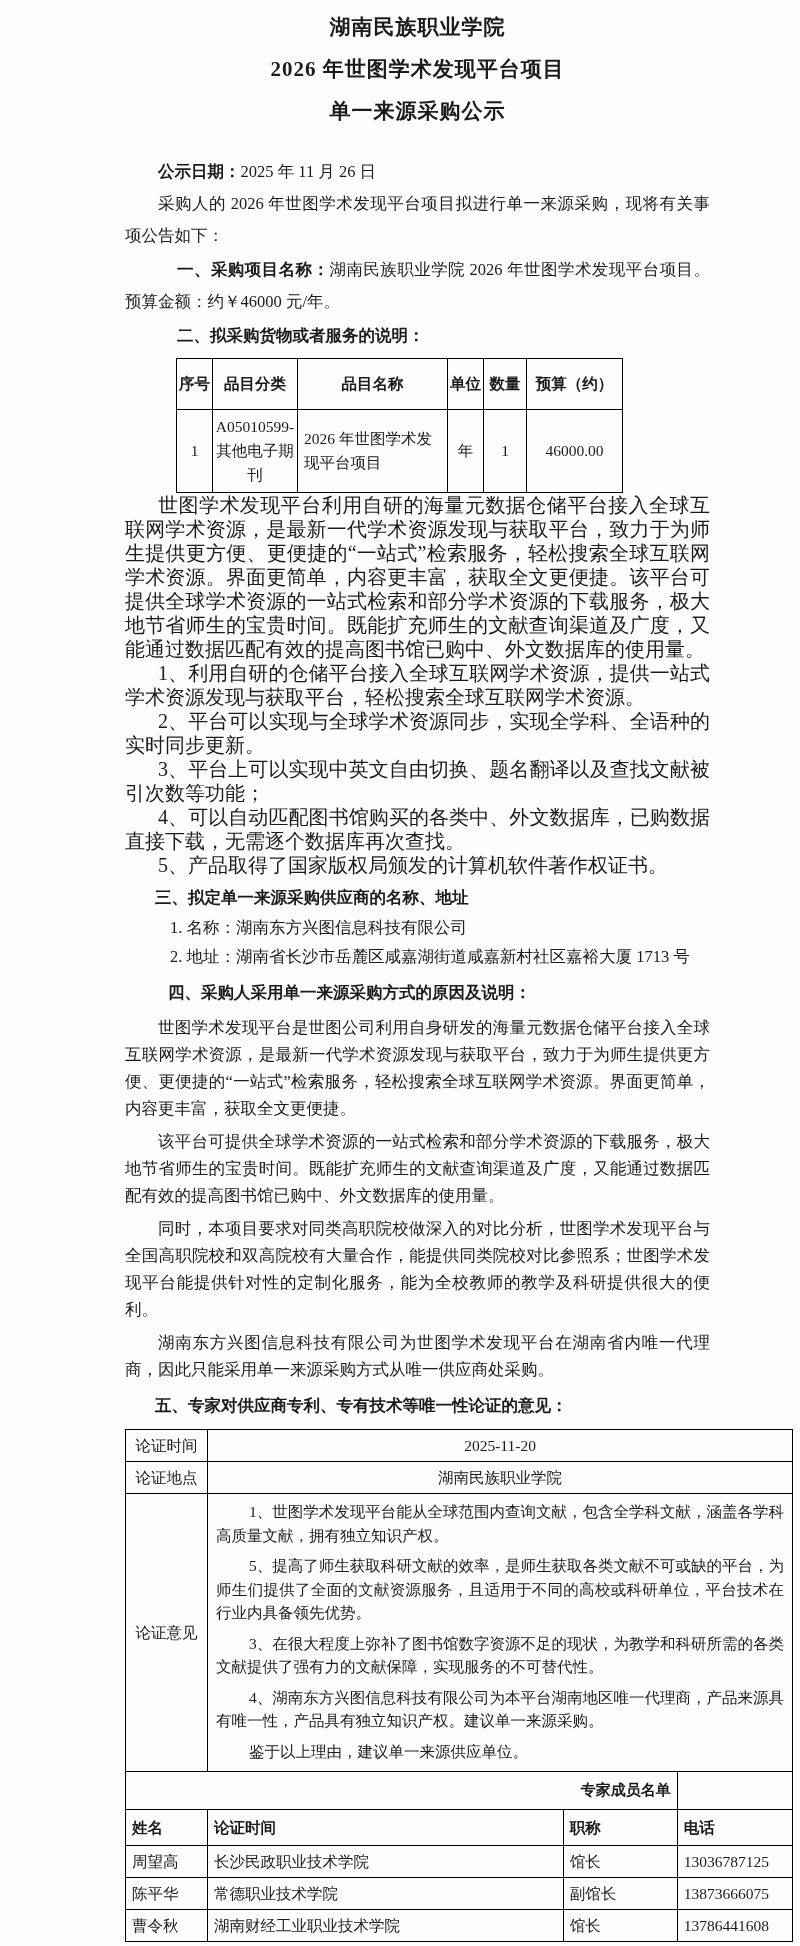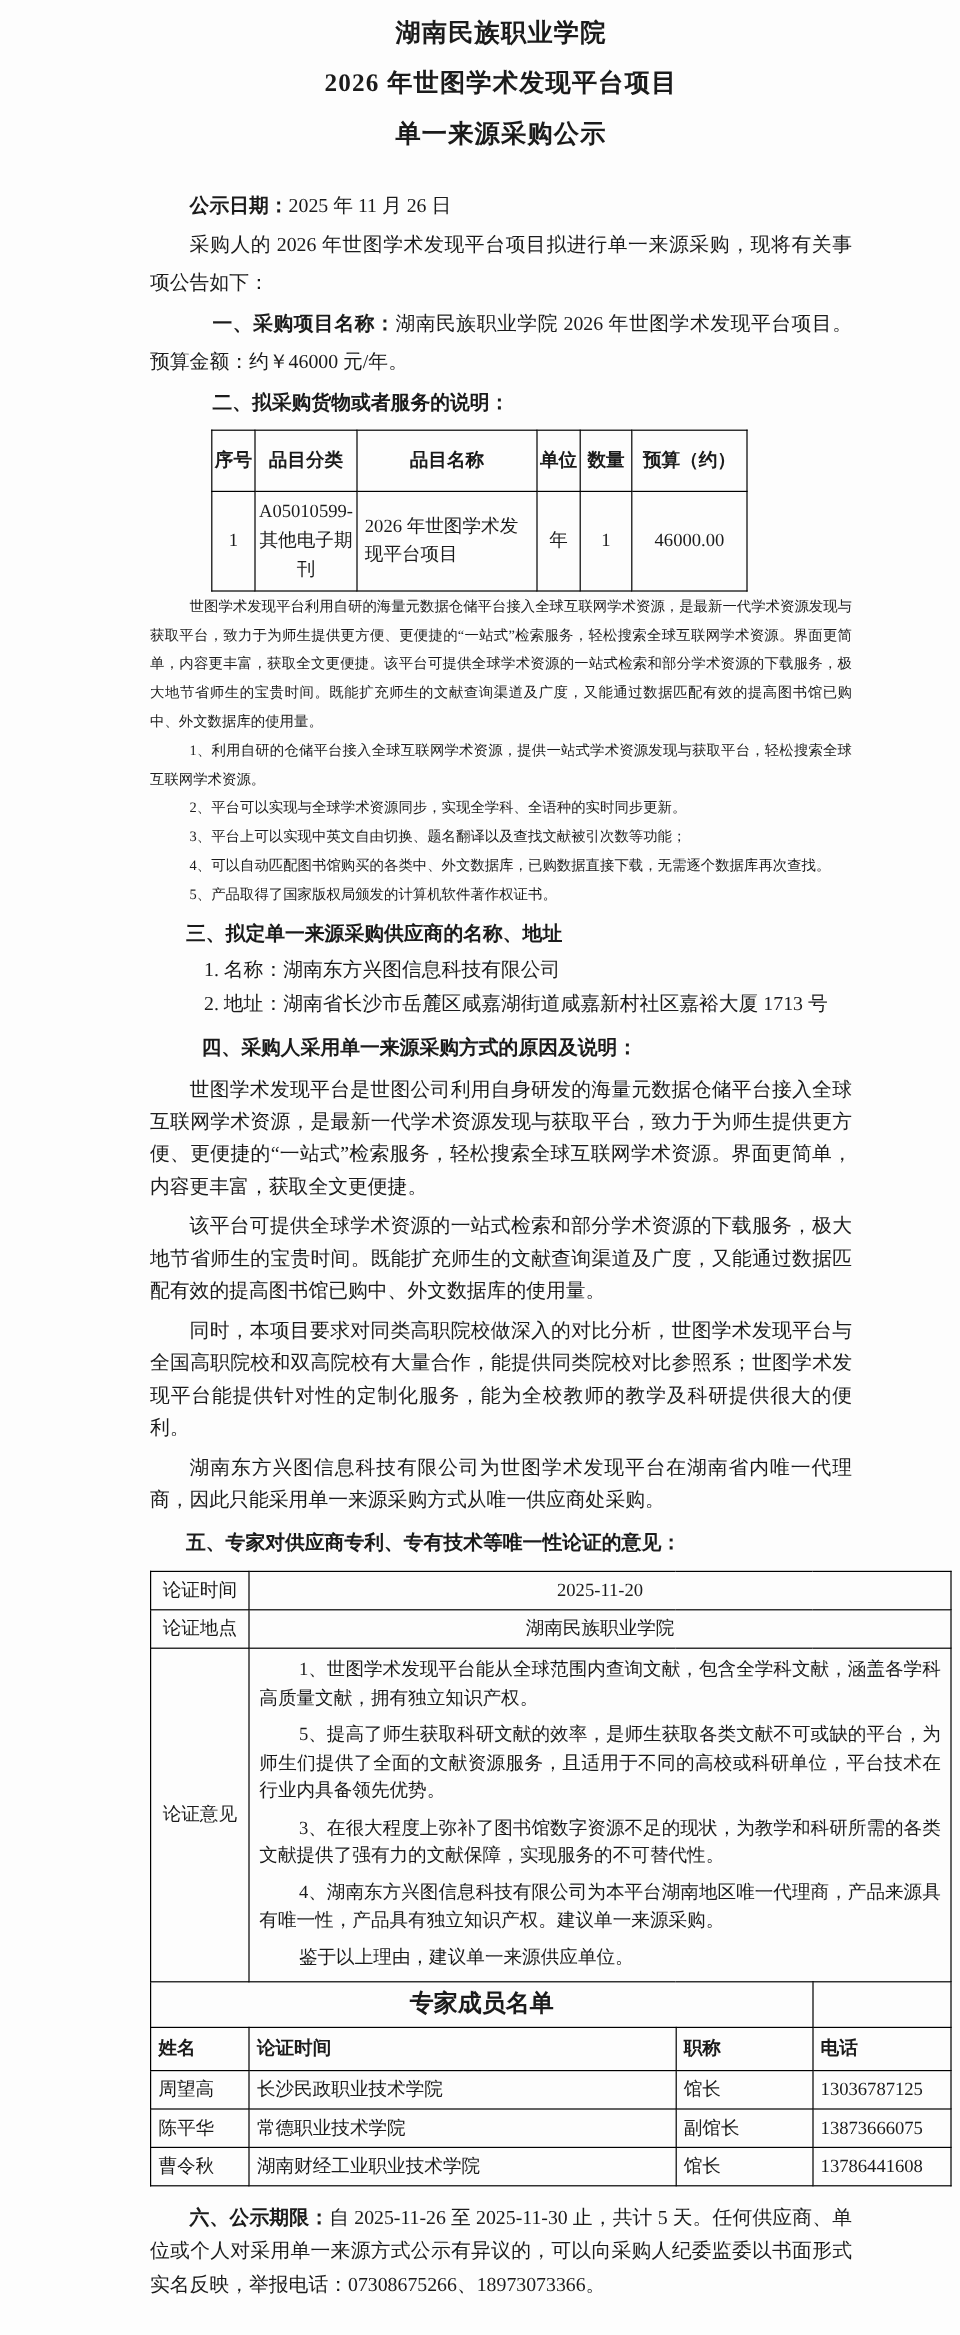--- a/index.html
+++ b/index.html
@@ -16,40 +16,40 @@
   p{margin:0;}
   .body-text{font-size:16.5px;line-height:32px;text-align:justify;}
   .meta{margin-top:24px;}
   .bold{font-weight:bold;}
   .ind2{text-indent:33px;}
   .ind-h12{text-indent:52px;}
   .ind-h3{text-indent:30px;}
   .ind-h4{text-indent:43px;}
   .sec-gap{margin-top:2px;}
   
-  .dense{font-size:12px;line-height:24px;text-align:justify;}
+  .dense{font-size:20px;line-height:24px;text-align:justify;}
   .proj-head{font-size:16.5px;line-height:26px;font-weight:bold;text-indent:14px;margin-top:5px;}
   
   .s4p{font-size:16.5px;line-height:27px;text-align:justify;text-indent:33px;margin-top:6px;}
   
   table{border-collapse:collapse;}
   td,th{border:1px solid #000;font-weight:normal;}
   .goods{margin:6px 0 0 51px;font-size:15.5px;}
   .goods th{font-weight:bold;padding:15px 2px;text-align:center;line-height:20px;}
   .goods td{padding:5px 2px;text-align:center;line-height:24px;vertical-align:middle;}
   .goods td.name{text-align:left;padding-left:6px;padding-right:4px;}
   
   .expert{margin-top:8px;font-size:15.5px;width:668px;}
   .expert td{line-height:23px;vertical-align:middle;}
   .lblcell{text-align:center;padding:4px 2px;}
   .valcell{text-align:center;padding:4px 22px;}
   .opcell{padding:6px 8px 8px 8px;text-align:justify;}
   .opcell p{text-indent:33px;line-height:23.5px;margin:0 0 7px 0;}
   .opcell p:last-child{margin-bottom:0;}
-  .members-title{font-weight:bold;padding:7px 6px;text-align:center;font-size:20px;}
+  .members-title{font-weight:bold;padding:7px 6px;text-align:right;font-size:15px;}
   .mhead td{font-weight:bold;padding:6px 6px;text-align:left;}
   .mrow td{padding:4px 6px;text-align:left;}
   
   .s6{font-size:16.5px;line-height:28px;text-align:justify;margin-top:12px;}
 </style>
 </head>
 <body>
 
 <div class="page">
 

